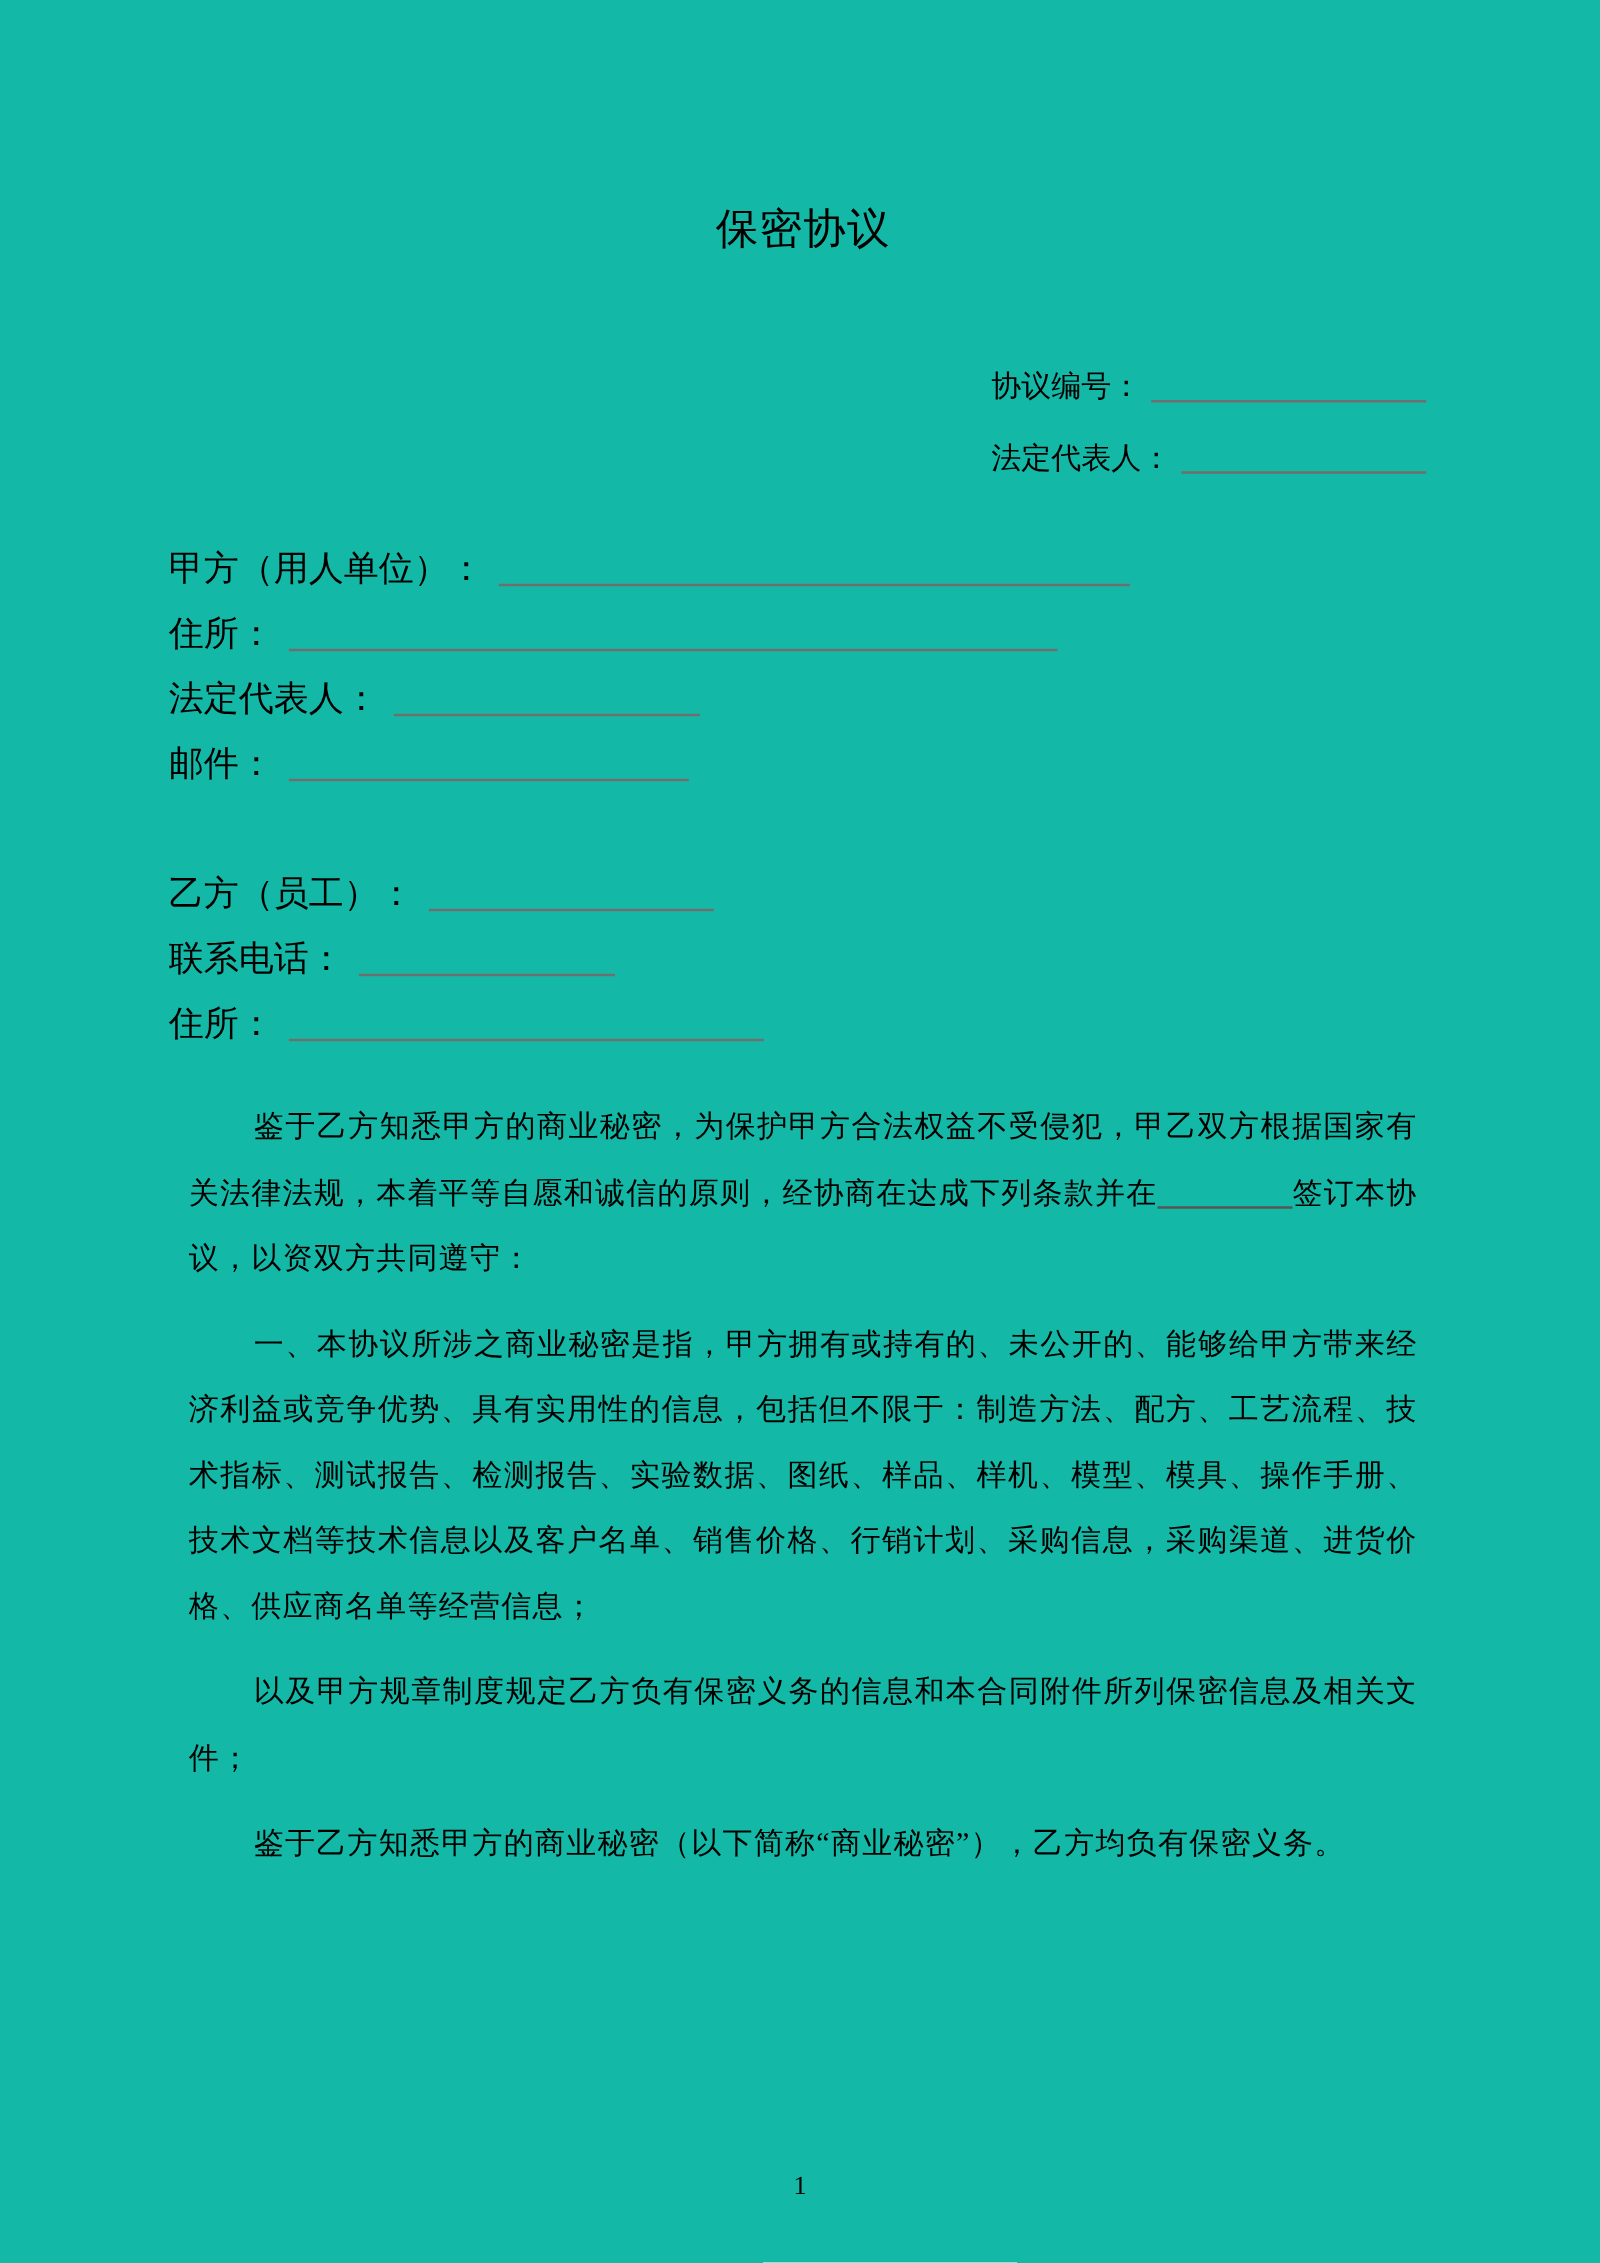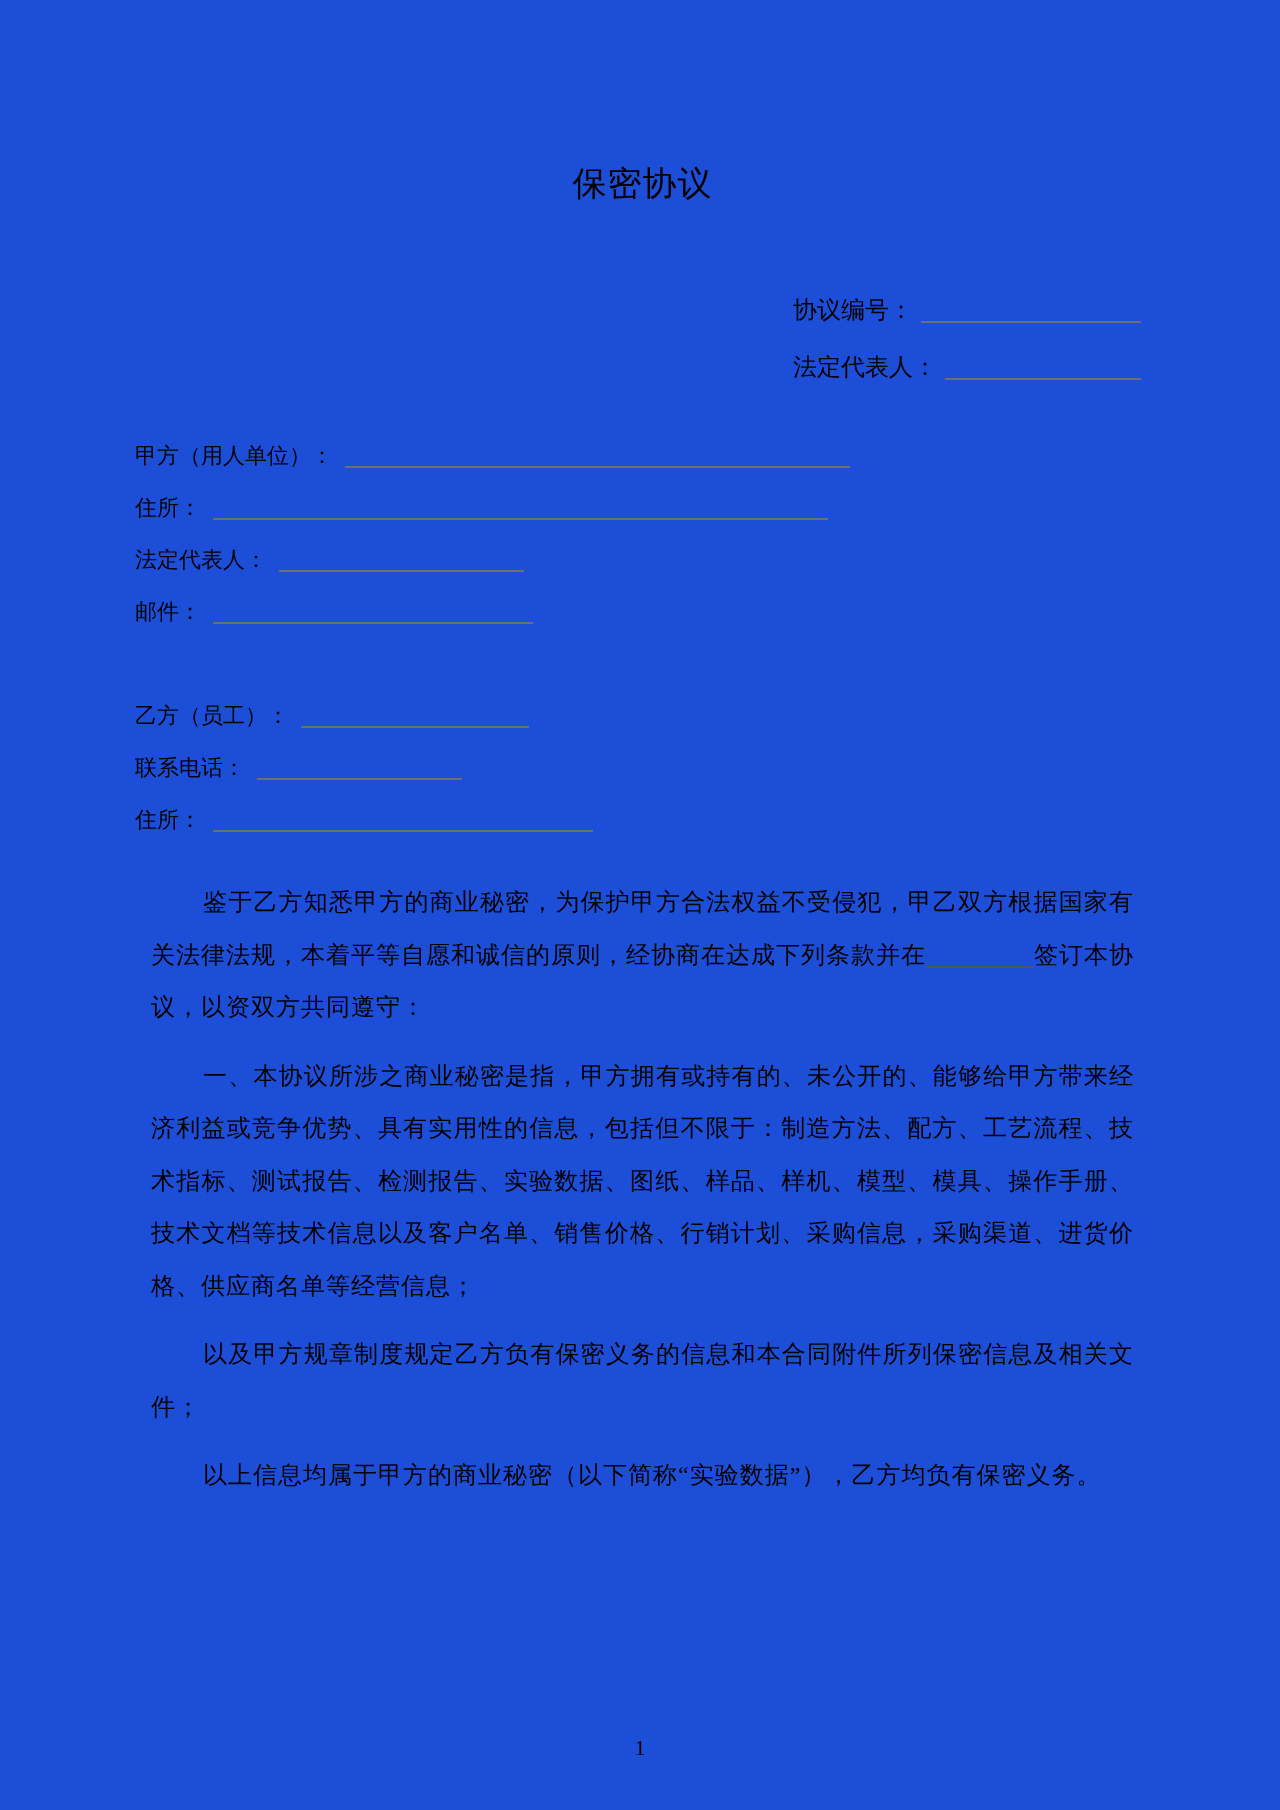--- a/index.html
+++ b/index.html
@@ -1,36 +1,36 @@
 <!DOCTYPE html>
 <html><head>
 <meta charset="utf-8">
 <style>
   html,body{margin:0;padding:0;background:#ffffff;}
   .page{
     position:relative;
     width:1280px;height:1810px;
     margin:0 auto;
-    background:#1d4ed8;
+    background:#14b8a6;
     box-sizing:border-box;
     padding:162px 130px 0 135px;
     font-family:"Liberation Serif","DejaVu Serif",serif;
     color:#000;
   }
   .title{
     margin:0;
     font-size:34px;
     font-weight:normal;
     line-height:44px;
     text-align:center;
     letter-spacing:1px;
   }
   .hdr{margin-top:76px;padding-left:658px;}
   .hdr-row{line-height:57px;font-size:24px;white-space:nowrap;}
-  .party{font-size:22px;}
+  .party{font-size:28px;}
   .party-a{margin-top:34px;}
   .party-b{margin-top:52px;}
   .row{line-height:52px;white-space:nowrap;}
   .blank{
     display:inline-block;
     height:1em;
     border-bottom:2px solid #6f6f6f;
     vertical-align:-5px;
     margin-left:12px;
   }
@@ -100,18 +100,18 @@
     </div>
     <div class="row">
       <span>住所：</span><span class="blank" style="width:380px"></span>
     </div>
   </div>
 
   <div class="body-text">
     <p class="para"><span>鉴于乙方知悉甲方的商业秘密，为保护甲方合法权益不受侵犯，甲乙双方根据国家有关法律法规，本着平等自愿和诚信的原则，经协商在达成下列条款并在</span><span class="inline-blank"></span><span>签订本协议，以资双方共同遵守：</span></p>
     <p class="para">一、本协议所涉之商业秘密是指，甲方拥有或持有的、未公开的、能够给甲方带来经济利益或竞争优势、具有实用性的信息，包括但不限于：制造方法、配方、工艺流程、技术指标、测试报告、检测报告、实验数据、图纸、样品、样机、模型、模具、操作手册、技术文档等技术信息以及客户名单、销售价格、行销计划、采购信息，采购渠道、进货价格、供应商名单等经营信息；</p>
     <p class="para">以及甲方规章制度规定乙方负有保密义务的信息和本合同附件所列保密信息及相关文件；</p>
-    <p class="para">以上信息均属于甲方的商业秘密（以下简称“实验数据”），乙方均负有保密义务。</p>
+    <p class="para">鉴于乙方知悉甲方的商业秘密（以下简称“商业秘密”），乙方均负有保密义务。</p>
   </div>
 
   <div class="page-num">1</div>
 
 </div>
 
 </body></html>

